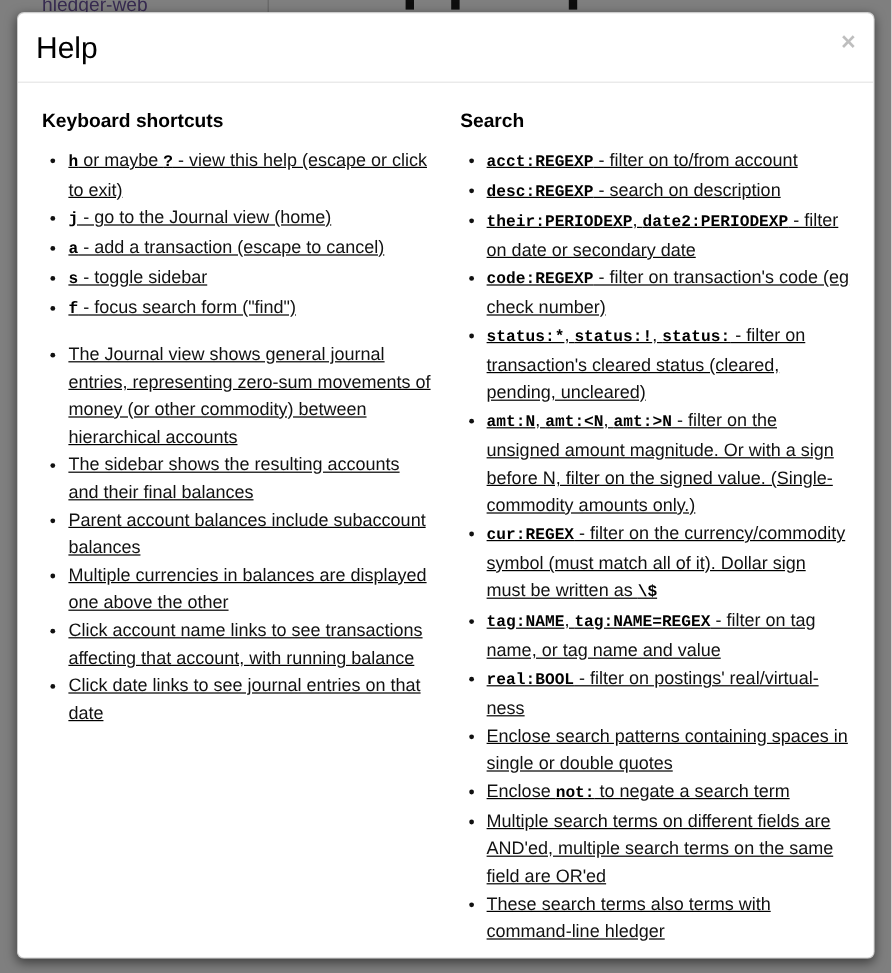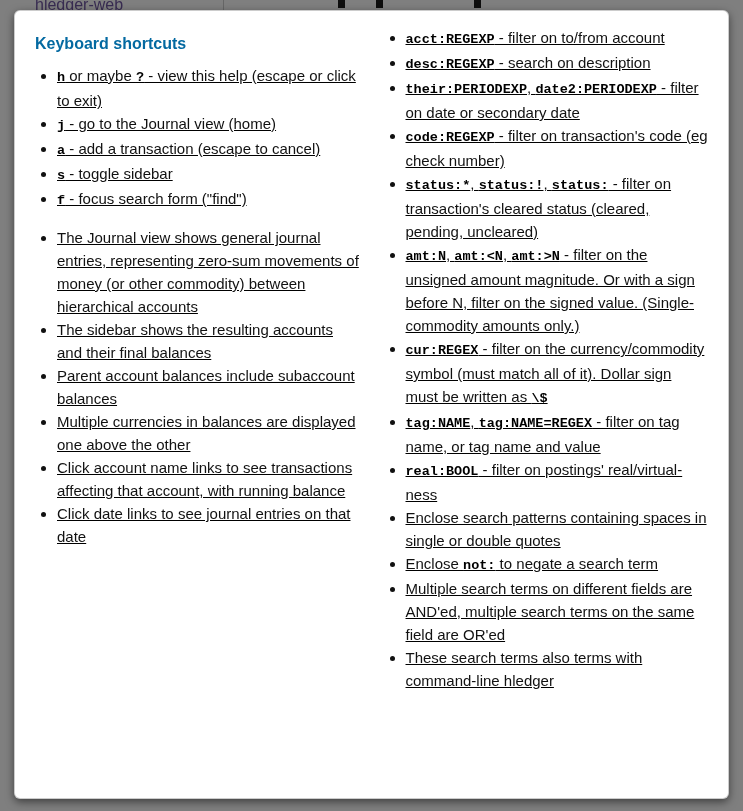--- a/index.html
+++ b/index.html
@@ -27,38 +27,44 @@
   }
   .modal-header{position:relative;padding:15px 15px 13px;border-bottom:1px solid #e5e5e5;}
   .modal-title{margin:0;font-size:25px;font-weight:400;color:#000;line-height:29px;}
   .close-btn{
     position:absolute;right:15px;top:14px;background:none;border:none;padding:0;
     font-size:21px;font-weight:bold;line-height:1;color:#000;opacity:0.25;cursor:pointer;
     font-family:"Liberation Sans", sans-serif;
   }
   .modal-body{display:flex;padding:15px 8px;}
   .col{flex:1;padding:0 12px;min-width:0;}
-  .section-heading{margin:8px 0 10px;font-size:16px;font-weight:bold;color:#0369a1;line-height:20px;}
+  .section-heading{margin:8px 0 10px;font-size:16px;font-weight:bold;color:#000000;line-height:20px;}
   ul.help-list{margin:0 0 14px;padding-left:22px;text-decoration:underline;}
   ul.help-list li{font-size:15px;line-height:23px;color:#111;}
   .code{font-family:"Liberation Mono", monospace;font-weight:bold;font-size:13.5px;color:#000;}
 </style>
 </head>
 <body>
 
 <div class="page-bg">
   <a class="brand-link">hledger-web</a>
   <div class="v-rule"></div>
   <div class="title-frag frag-1"></div>
   <div class="title-frag frag-2"></div>
   <div class="title-frag frag-3"></div>
 </div>
 <div class="backdrop"></div>
 
 <div class="modal">
+  <div class="modal-header">
+    <h2 class="modal-title">Help</h2>
+    <button class="close-btn">
+      <span>×</span>
+    </button>
+  </div>
   <div class="modal-body">
 
     <div class="col">
       <h4 class="section-heading">Keyboard shortcuts</h4>
       <ul class="help-list">
         <li><span class="code">h</span><span> or maybe </span><span class="code">?</span><span> - view this help (escape or click to exit)</span></li>
         <li><span class="code">j</span><span> - go to the Journal view (home)</span></li>
         <li><span class="code">a</span><span> - add a transaction (escape to cancel)</span></li>
         <li><span class="code">s</span><span> - toggle sidebar</span></li>
         <li><span class="code">f</span><span> - focus search form ("find")</span></li>
@@ -68,20 +74,21 @@
         <li><span>The Journal view shows general journal entries, representing zero-sum movements of money (or other commodity) between hierarchical accounts</span></li>
         <li><span>The sidebar shows the resulting accounts and their final balances</span></li>
         <li><span>Parent account balances include subaccount balances</span></li>
         <li><span>Multiple currencies in balances are displayed one above the other</span></li>
         <li><span>Click account name links to see transactions affecting that account, with running balance</span></li>
         <li><span>Click date links to see journal entries on that date</span></li>
       </ul>
     </div>
 
     <div class="col">
+      <h4 class="section-heading">Search</h4>
       <ul class="help-list">
         <li><span class="code">acct:REGEXP</span><span> - filter on to/from account</span></li>
         <li><span class="code">desc:REGEXP</span><span> - search on description</span></li>
         <li><span class="code">their:PERIODEXP</span><span>, </span><span class="code">date2:PERIODEXP</span><span> - filter on date or secondary date</span></li>
         <li><span class="code">code:REGEXP</span><span> - filter on transaction's code (eg check number)</span></li>
         <li><span class="code">status:*</span><span>, </span><span class="code">status:!</span><span>, </span><span class="code">status:</span><span> - filter on transaction's cleared status (cleared, pending, uncleared)</span></li>
         <li><span class="code">amt:N</span><span>, </span><span class="code">amt:&lt;N</span><span>, </span><span class="code">amt:&gt;N</span><span> - filter on the unsigned amount magnitude. Or with a sign before N, filter on the signed value. (Single-commodity amounts only.)</span></li>
         <li><span class="code">cur:REGEX</span><span> - filter on the currency/commodity symbol (must match all of it). Dollar sign must be written as </span><span class="code">\$</span></li>
         <li><span class="code">tag:NAME</span><span>, </span><span class="code">tag:NAME=REGEX</span><span> - filter on tag name, or tag name and value</span></li>
         <li><span class="code">real:BOOL</span><span> - filter on postings' real/virtual-ness</span></li>

